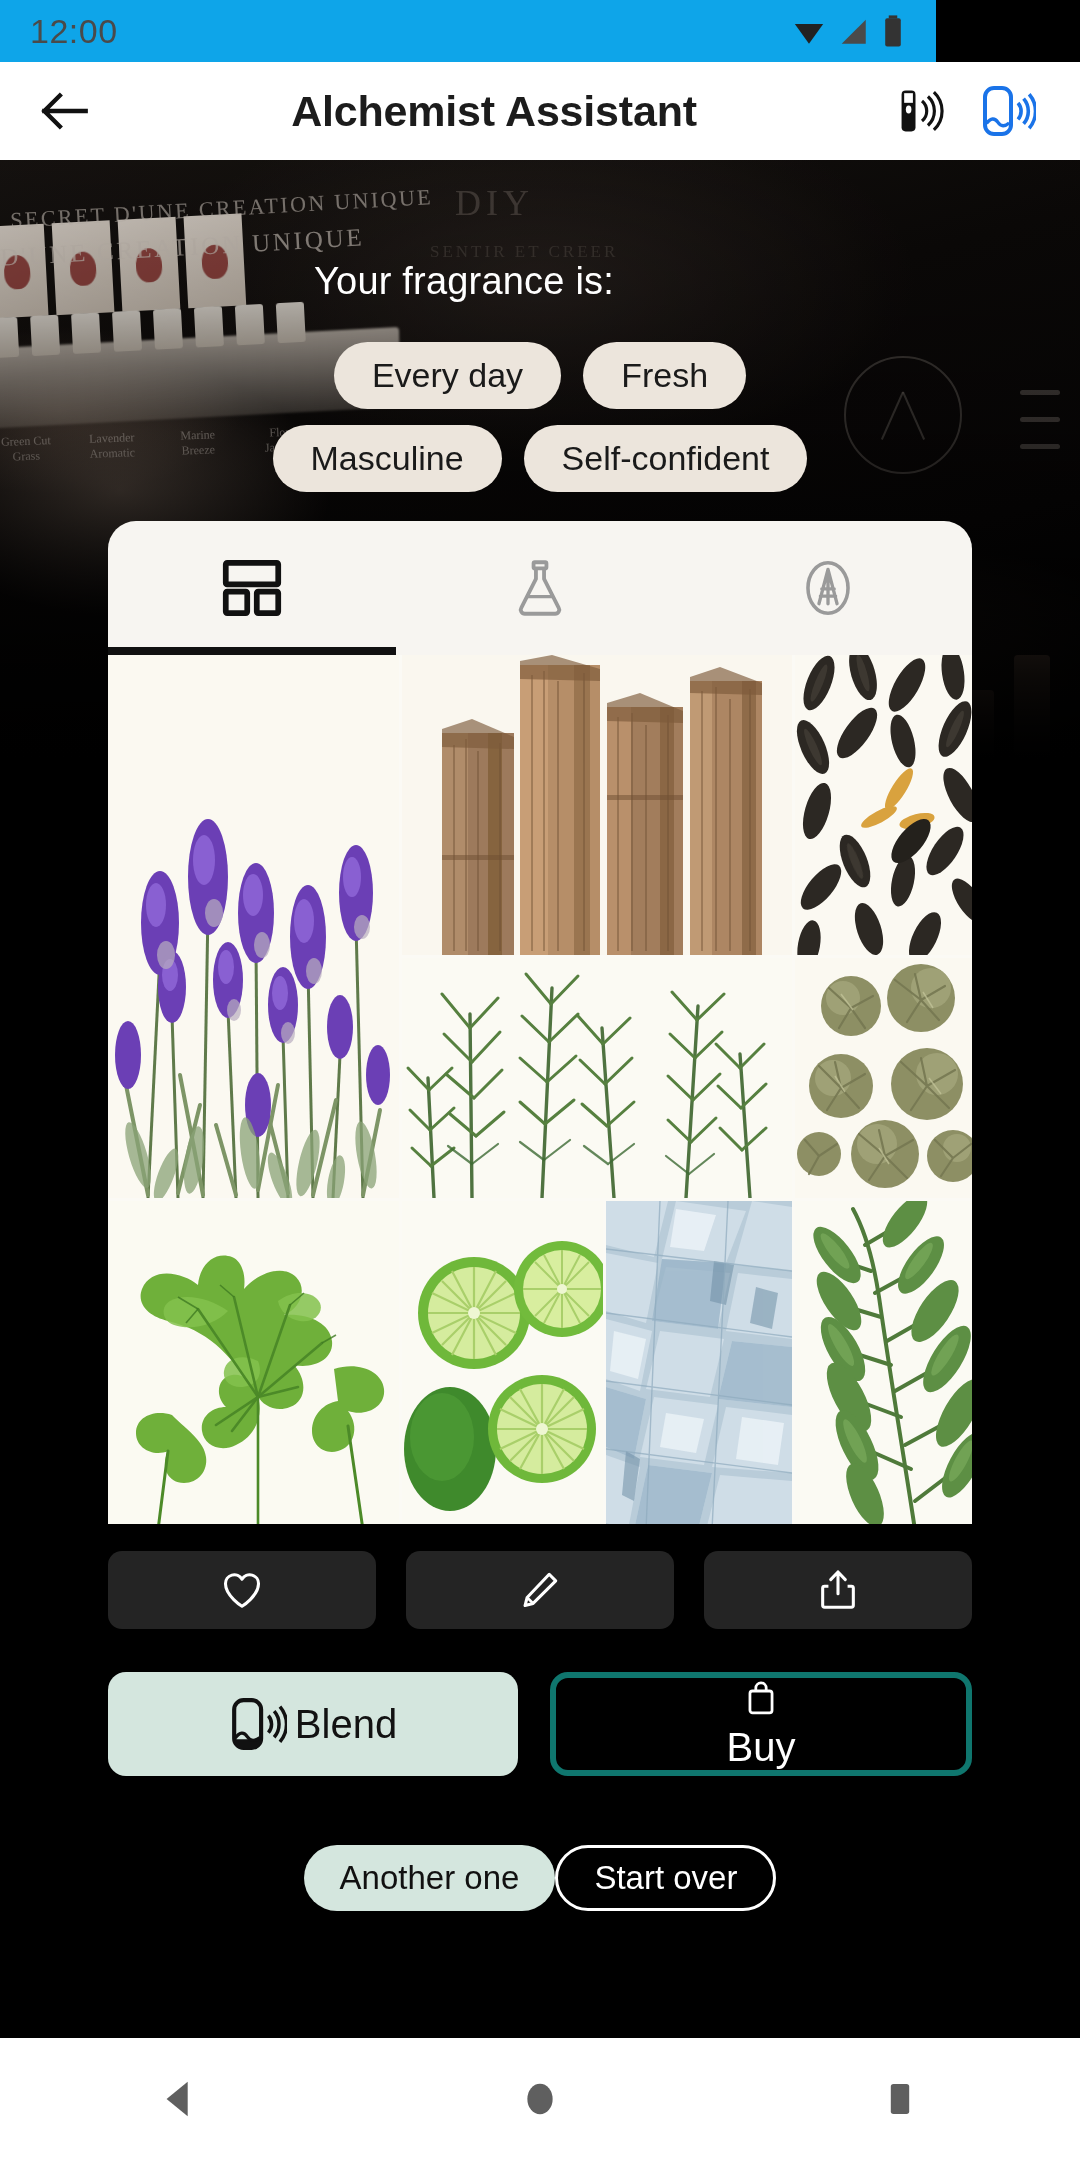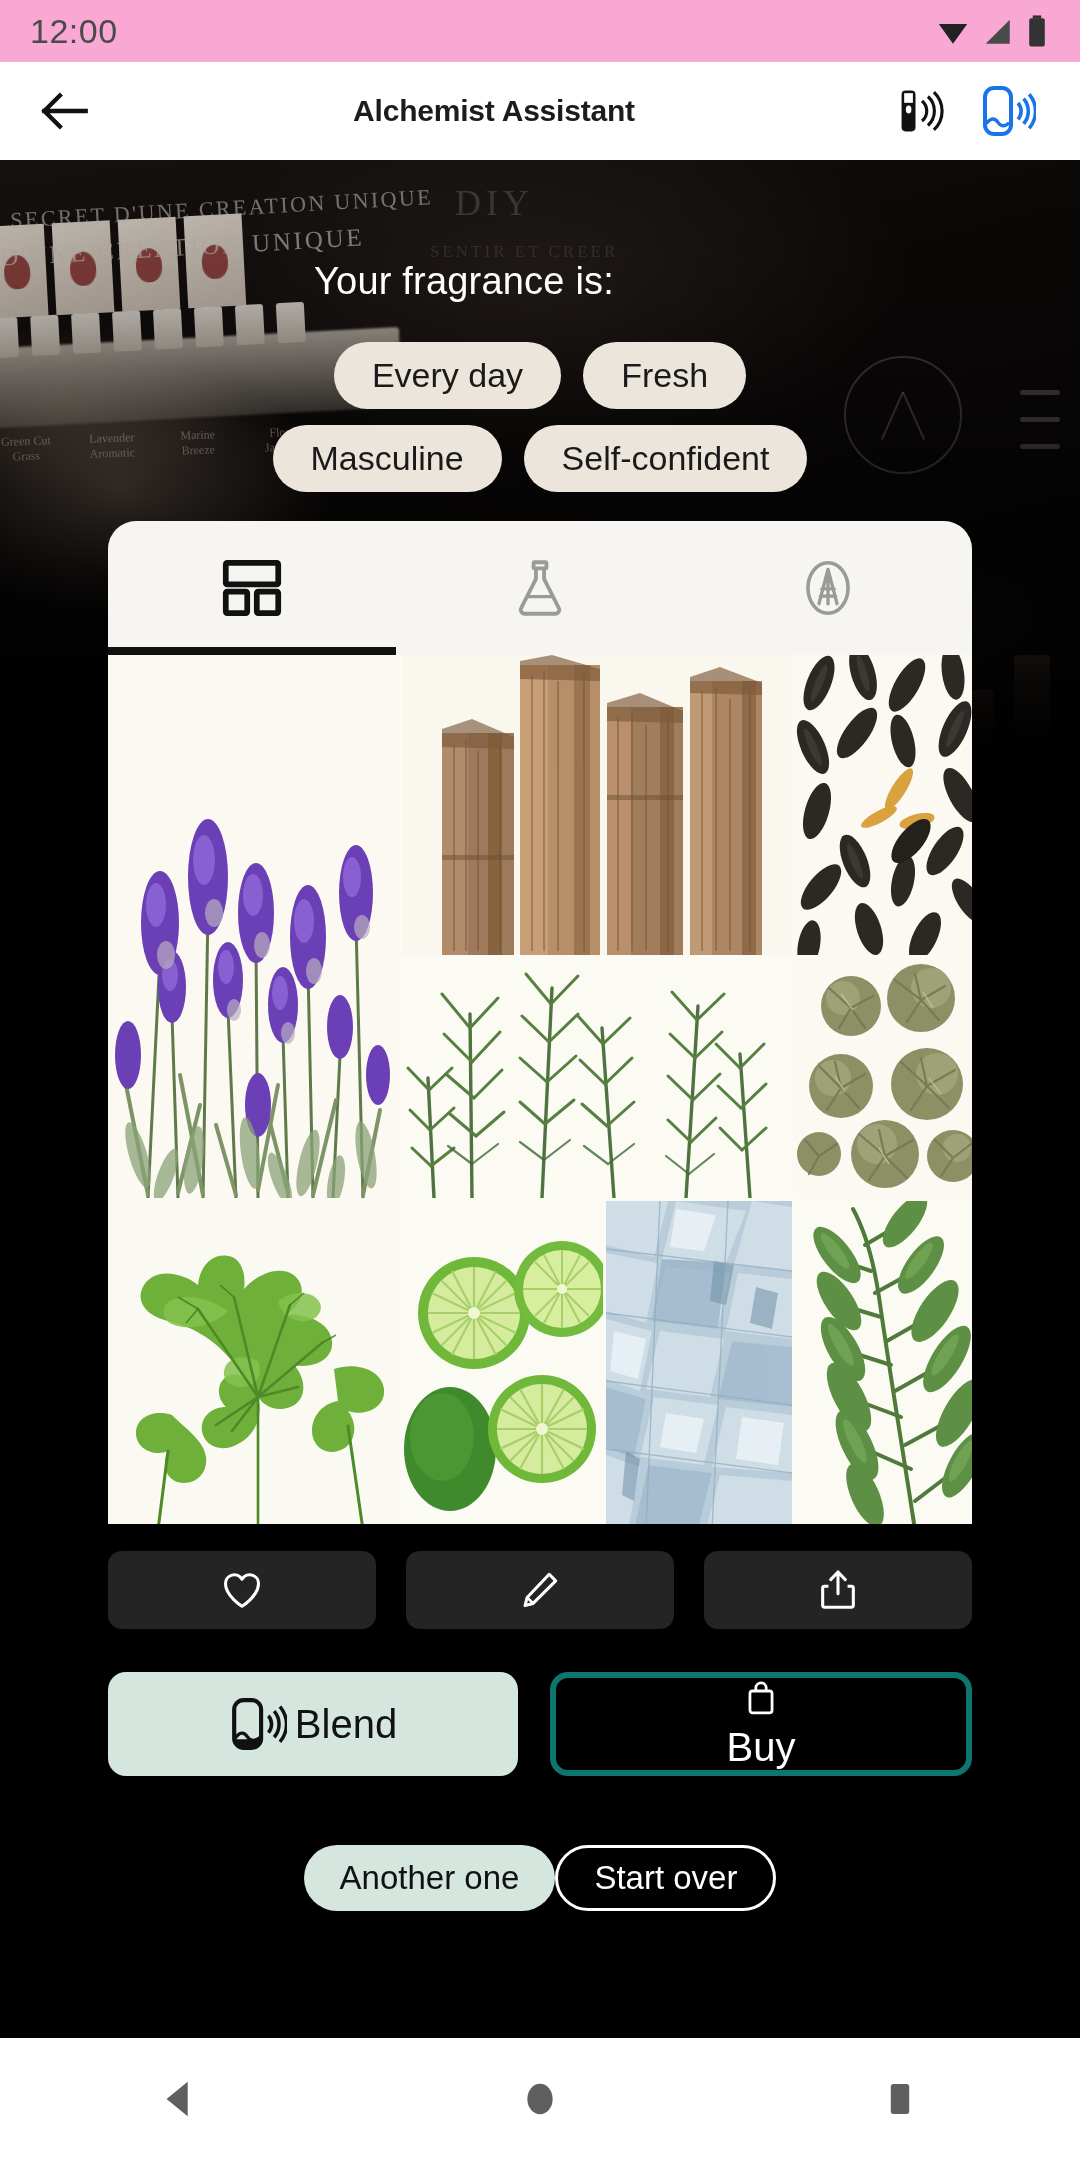--- a/index.html
+++ b/index.html
@@ -6,35 +6,35 @@
   html, body {
     width: 1080px; height: 2160px;
     background: #000;
     font-family: "Liberation Sans", sans-serif;
     overflow: hidden;
   }
   #app { position: relative; width: 1080px; height: 2160px; background:#000; }
 
   
   .statusbar {
-    position:absolute; top:0; left:0; width:1080px; height:62px;
-    background:#f9a8d4; display:flex; align-items:center;
+    position:absolute; top:0; left:0; width:936px; height:62px;
+    background:#0ea5e9; display:flex; align-items:center;
     padding: 0 30px 0 30px;
   }
   .status-time { font-size:34px; color:#4a4a4a; letter-spacing:.5px; }
   .status-icons { margin-left:auto; display:flex; align-items:center; gap:10px; }
 
   
   .header {
     position:absolute; top:62px; left:0; width:1080px; height:98px;
     background:#fff; display:flex; align-items:center; padding:0 26px;
   }
   .back-btn { width:78px; height:78px; display:flex; align-items:center; justify-content:center; }
   .header-title {
-    flex:1; text-align:center; font-size:30px; font-weight:bold; color:#1c1c1c;
+    flex:1; text-align:center; font-size:43px; font-weight:bold; color:#1c1c1c;
     letter-spacing:-0.2px; margin-left: -10px;
   }
   .header-actions { display:flex; align-items:center; gap:30px; padding-right:18px; }
   .hicon { width:56px; height:56px; display:flex; align-items:center; justify-content:center; }
 
   
   .backdrop {
     position:absolute; top:160px; left:0; width:1080px; height:600px;
     overflow:hidden; background:#070605;
   }

